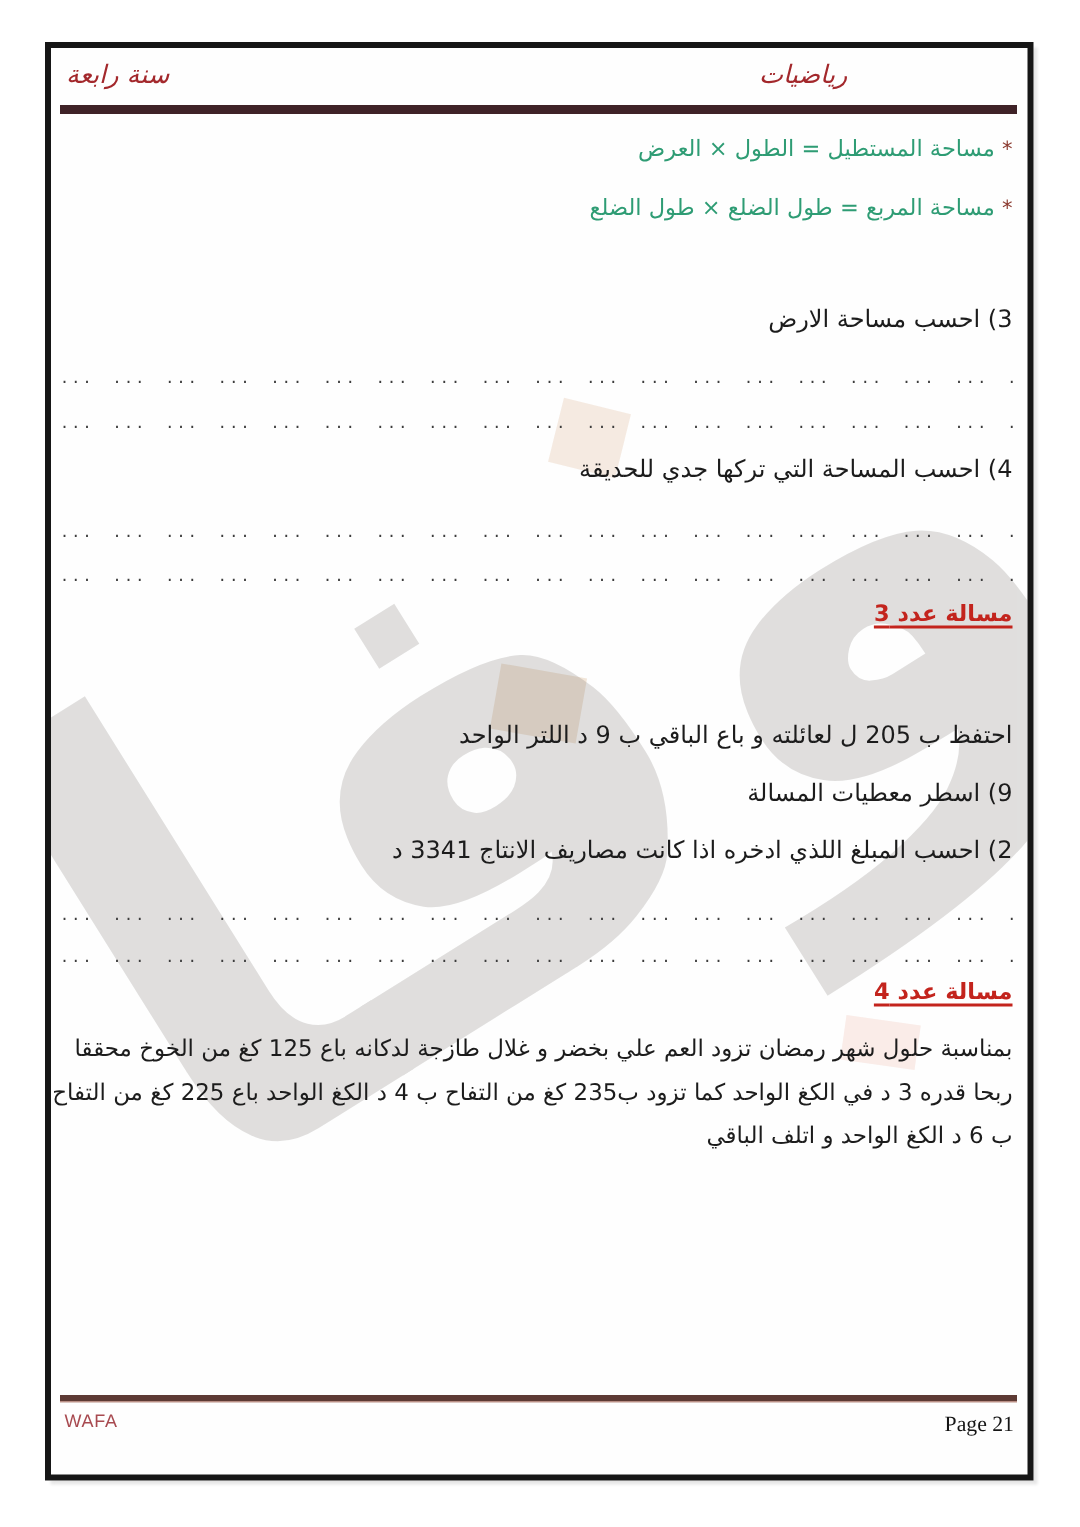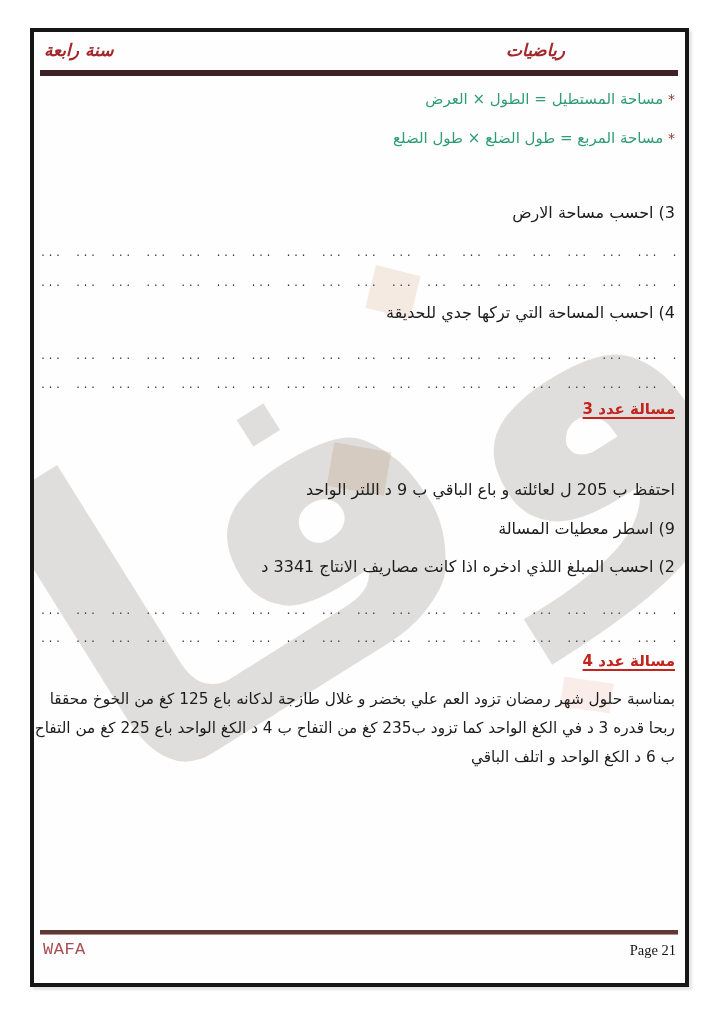--- a/index.html
+++ b/index.html
@@ -37,39 +37,39 @@
     color:#6b6560;opacity:0.20;
     transform:rotate(-32deg);
   }
   .wm-sq1{position:absolute;left:336px;top:238px;width:46px;height:44px;background:#f2e5da;opacity:.8;transform:rotate(14deg);}
   .wm-sq2{position:absolute;left:296px;top:415px;width:58px;height:44px;background:#efe0cf;opacity:.8;transform:rotate(10deg);}
   .wm-sq3{position:absolute;left:528px;top:648px;width:50px;height:30px;background:#f6dfd8;opacity:.6;transform:rotate(8deg);}
   
   .content{position:absolute;inset:0;z-index:1;}
   .hdr-title{
     position:absolute;top:8px;
-    font-size:17px;font-weight:bold;font-style:italic;
+    font-size:17px;font-weight:normal;font-style:italic;
     color:var(--maroon);
   }
   .hdr-left{left:10px;}
   .hdr-right{left:472px;}
   .rule-top{
     position:absolute;left:6px;top:38px;width:638px;height:2px;
     border-top:4px solid var(--rule);
     border-bottom:2px solid var(--rule);
   }
   .rule-bottom{
     position:absolute;left:6px;top:898px;width:638px;height:0;
     border-top:4px solid var(--footer-rule);
     border-bottom:1px solid var(--footer-rule-light);
   }
   .footer-left{
     position:absolute;left:9px;top:908px;
-    font-family:Liberation Mono, monospace;
-    font-size:17px;color:var(--wafa);letter-spacing:.5px;
+    font-family:Liberation Sans, sans-serif;
+    font-size:12px;color:var(--wafa);letter-spacing:.5px;
   }
   .footer-right{
     position:absolute;right:9px;top:910px;
     font-family:"Liberation Serif",serif;
     font-size:14.5px;color:#151515;
   }
   
   .rtl{
     position:absolute;right:10px;
     direction:rtl;text-align:right;white-space:nowrap;

